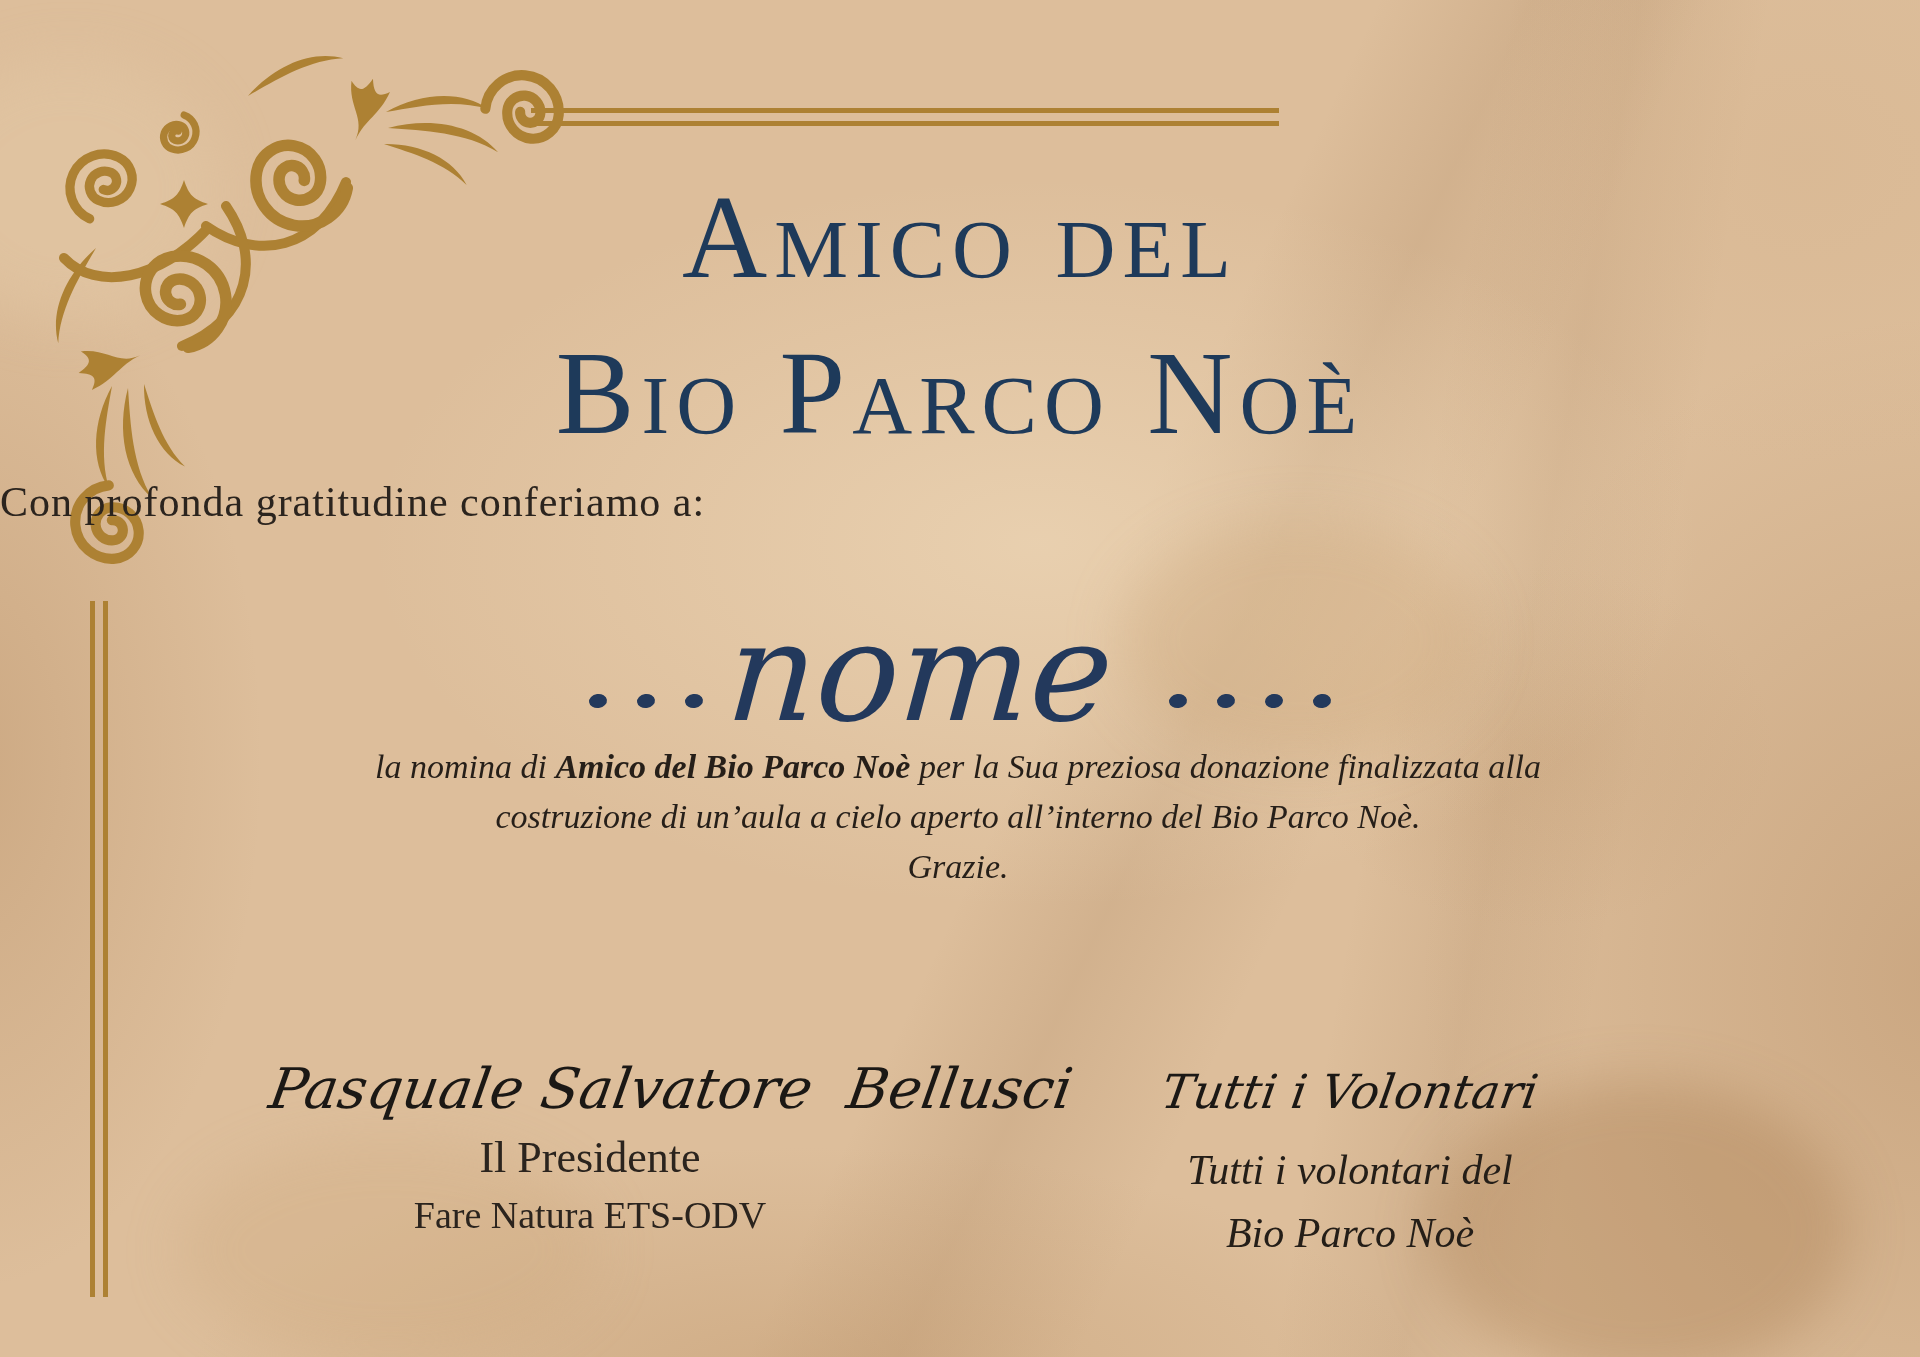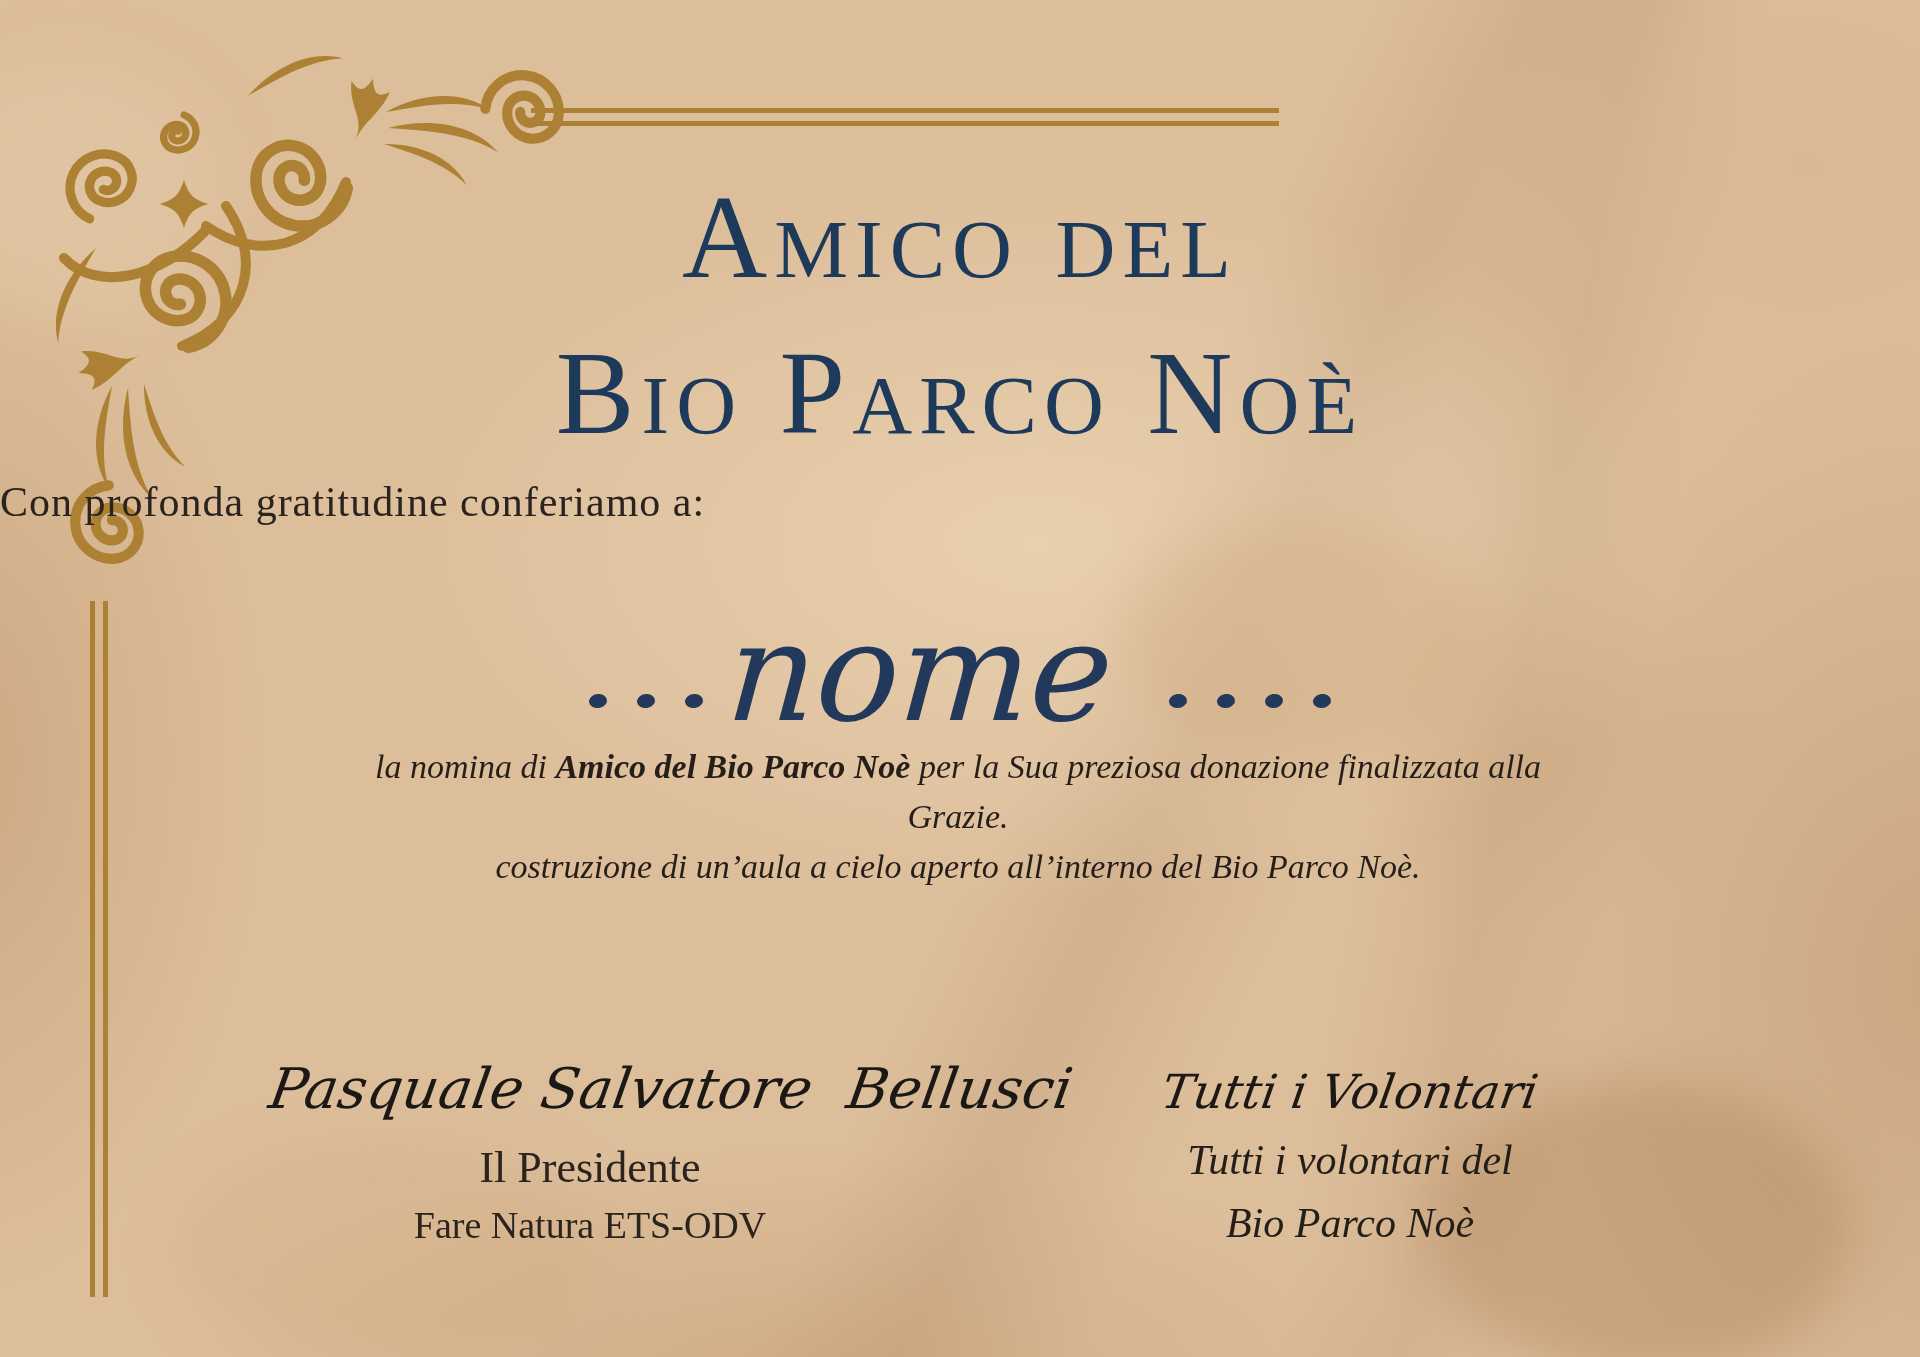--- a/index.html
+++ b/index.html
@@ -73,24 +73,24 @@
   .sig-left{left:270px;width:640px;}
   .sig-right{left:1050px;width:600px;}
   .script{
     font-family:"DejaVu Serif", serif;
     font-style:italic;color:#1b1815;
     transform:skewX(-9deg);
     white-space:pre;
   }
   .sig-left .script{font-size:56px;line-height:1.1;}
   .sig-right .script{font-size:47px;line-height:1.2;margin-top:6px;}
-  .sig .role{font-size:44px;margin-top:22px;color:#2b241e;}
+  .sig .role{font-size:44px;margin-top:12px;color:#2b241e;}
   .sig .org{font-size:38px;margin-top:10px;color:#2b241e;}
   .sig-right .line{font-size:42px;font-style:italic;margin-top:14px;color:#241e18;line-height:1.15;}
-  .sig-right .line.first{margin-top:16px;}
+  .sig-right .line.first{margin-top:26px;}
 </style>
 </head>
 <body>
 
 <div class="page">
 
   <div class="stain s1"></div>
   <div class="stain s2"></div>
   <div class="stain s3"></div>
   <div class="stain s4"></div>
@@ -133,22 +133,22 @@
   <div class="subtitle">Con profonda gratitudine conferiamo a:</div>
 
   <div class="recipient">
     <span class="dots-left"><span class="dot"></span><span class="dot"></span><span class="dot"></span></span>
     <span class="name">nome</span>
     <span class="dots-right"><span class="dot"></span><span class="dot"></span><span class="dot"></span><span class="dot"></span></span>
   </div>
 
   <div class="bodytext">
     <p><span>la nomina di </span><b>Amico del Bio Parco Noè</b><span>  per la Sua preziosa donazione finalizzata alla</span></p>
+    <p>costruzione di un’aula a cielo aperto all’interno del Bio Parco Noè.</p>
     <p>Grazie.</p>
-    <p>costruzione di un’aula a cielo aperto all’interno del Bio Parco Noè.</p>
   </div>
 
   <div class="sig sig-left">
     <div class="script">Pasquale Salvatore  Bellusci</div>
     <div class="role">Il Presidente</div>
     <div class="org">Fare Natura ETS-ODV</div>
   </div>
 
   <div class="sig sig-right">
     <div class="script">Tutti i Volontari</div>

